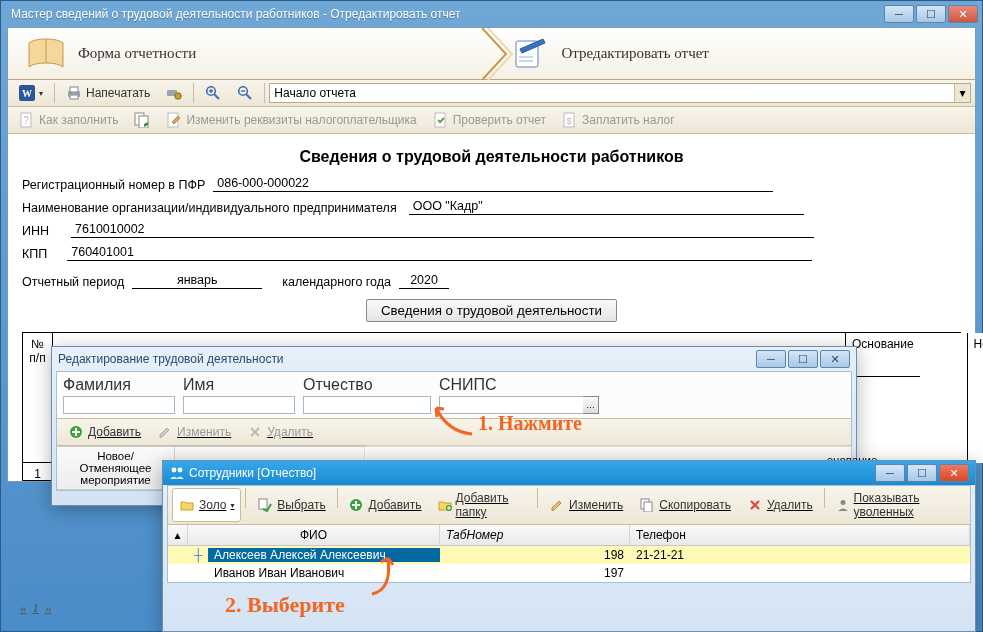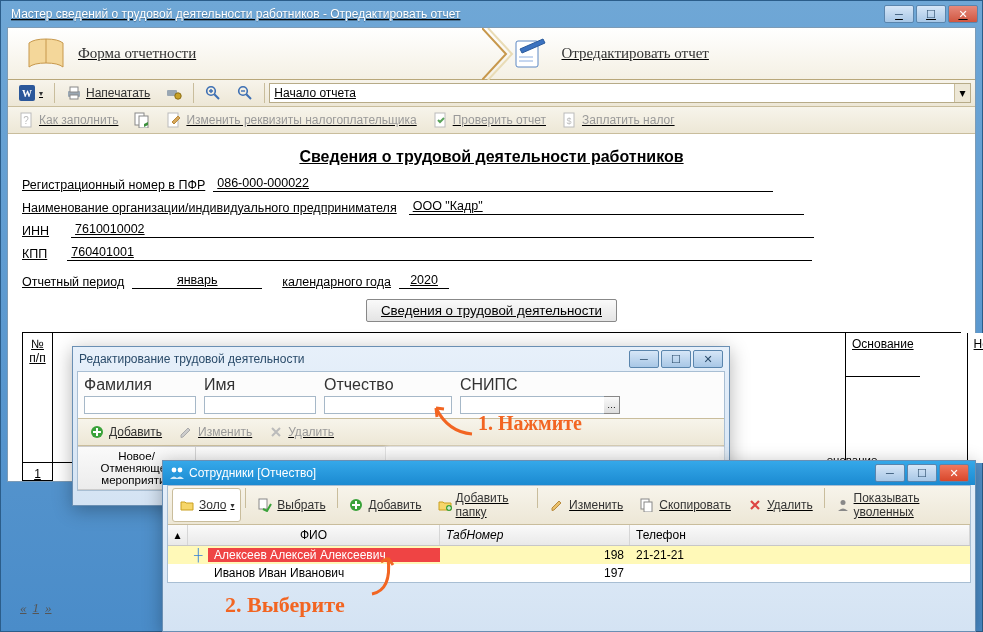--- a/index.html
+++ b/index.html
@@ -9,21 +9,20 @@
     font-size: 12px;
     background: #d5e3f0;
     width: 983px;
     height: 632px;
     overflow: hidden;
     position: relative;
   }
   .win-frame {
     background: linear-gradient(#6fa7d6, #4a8cc9);
     border: 1px solid #2b5d8a;
-    text-decoration: underline;
   }
   .titlebar {
     height: 26px;
     display: flex;
     align-items: center;
     padding: 0 4px;
     color: #fff;
   }
   .title-text { flex: 1; padding-left: 6px; text-shadow: 0 1px 1px rgba(0,0,0,.3); }
   .win-btns { display: flex; gap: 2px; }
@@ -237,21 +236,21 @@
   .emp-head .col {
     padding:3px 6px; font-size:12px; border-right:1px solid #d6d6d6;
   }
   .emp-row {
     display:flex; height:18px; font-size:12px;
     align-items:center;
   }
   .emp-row .cell { padding:0 6px; }
   .emp-row.sel { background:#fff9b8; }
   .emp-row.sel .name {
-    background:#ef4444; color:#fff;
+    background:#0369a1; color:#fff;
   }
 
   .callout {
     position:absolute;
     font-family: "Comic Sans MS", cursive;
     color: #f26522;
     font-weight:bold;
   }
   .arrow-svg { position:absolute; }
 
@@ -449,21 +448,21 @@
     </div>
   </div>
 </div>
 
 <div class="pager">
   <span>«</span>
   <span>1</span>
   <span>»</span>
 </div>
 
-<div class="dlg" id="dlg1" style="left:51px; top:346px; width:658px; height:160px;margin-left:21px;">
+<div class="dlg" id="dlg1" style="left:51px; top:346px; width:806px; height:160px;">
   <div class="dtitle">
     <span class="t">Редактирование трудовой деятельности</span>
     <div class="win-btns">
       <div class="win-btn">─</div>
       <div class="win-btn">☐</div>
       <div class="win-btn">✕</div>
     </div>
   </div>
   <div class="dbody">
     <div class="dlg-row">

